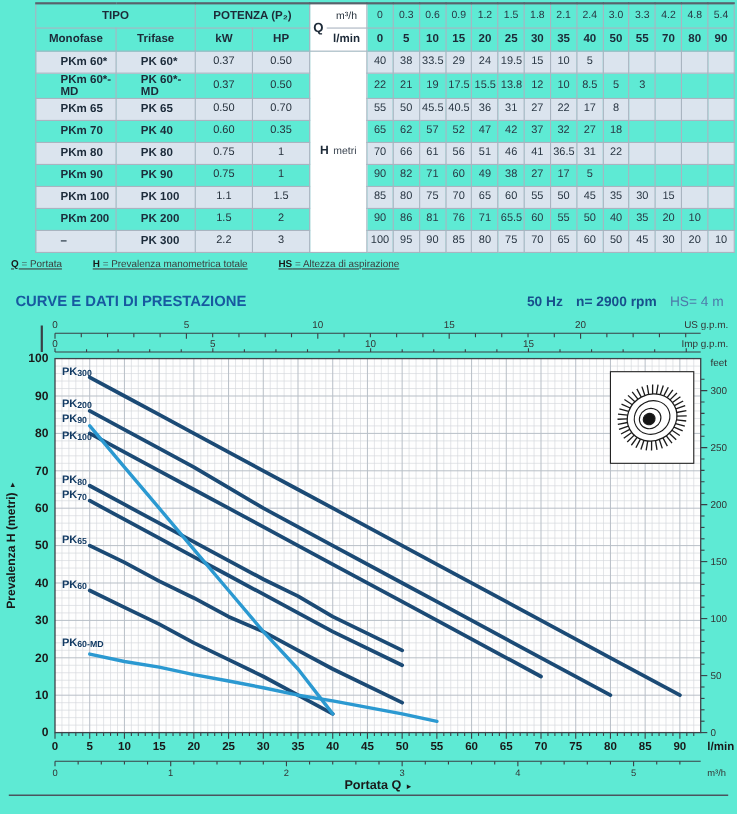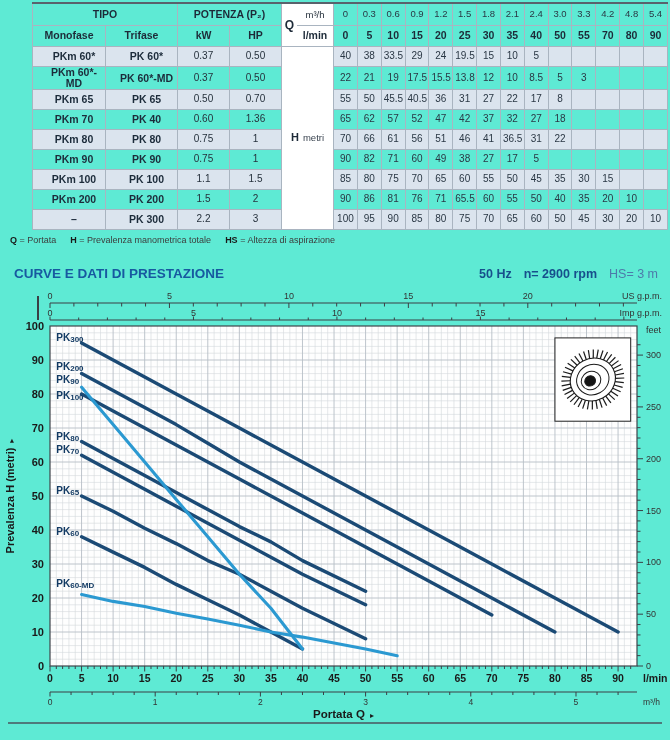--- a/index.html
+++ b/index.html
@@ -7,41 +7,41 @@
   .page { width: 670px; height: 740px; background: #5eead4; position: relative; overflow: hidden; }
 
   
   .ptable { border-collapse: collapse; table-layout: fixed; width: 636px; margin: 2px 0 0 32px;
             border-top: 2px solid #59626c; border-bottom: 1.5px solid #707a85; }
   .ptable th, .ptable td { border: 1px solid #a9b4c0; font-size: 10.5px; color: #26313c;
             text-align: center; vertical-align: middle; padding: 0 2px; height: 20px; line-height: 1.05; }
   .ptable thead th { font-weight: bold; color: #1d2a38; }
   .ptable tr.rowA th, .ptable tr.rowA td { height: 22px; }
   .ptable tr.rowB th, .ptable tr.rowB td { height: 21px; }
-  .ptable td.model { text-align: center; padding-left: 12px; font-weight: bold; color: #1c2b3a; }
+  .ptable td.model { text-align: left; padding-left: 22px; font-weight: bold; color: #1c2b3a; }
   .ptable td.num  { font-size: 10px; }
   .ptable td.val  { font-size: 10px; color: #2a3744; }
   .ptable td.qv   { font-size: 9.5px; color: #2a3744; }
   .ptable td.qvb  { font-size: 10.5px; font-weight: bold; color: #1d2a38; }
   .ptable tr.shaded td { background: #dbe4ee; }
   .ptable td.qcell { padding: 0; height: 43px; background: #fff; }
   .qgrid { display: grid; grid-template-columns: 15px 1fr; grid-template-rows: 22px 20px; height: 100%; align-items: center; }
   .qmark { grid-row: 1 / 3; grid-column: 1; font-weight: bold; font-size: 12px; color: #1d2a38; }
   .qm3   { grid-row: 1; grid-column: 2; font-size: 9.5px; border-bottom: 1px solid #a9b4c0; height: 100%;
            display: flex; align-items: center; justify-content: center; color: #26313c; }
   .qlm   { grid-row: 2; grid-column: 2; font-size: 10.5px; font-weight: bold; color: #1d2a38; }
   .ptable td.hcell { background: #fff !important; padding: 0; }
   .hwrap { display: flex; align-items: center; justify-content: center; gap: 4px; }
   .hwrap b { font-size: 11px; color: #1d2a38; }
   .hwrap span { font-size: 9.5px; color: #3a4450; }
 
   
   .legend { display: flex; justify-content: space-between; align-items: baseline; margin: 5px 8px 0 10px;
             font-size: 9px; color: #3c3c3c; }
-  .litems { display: flex; gap: 14px; }
+  .litems { display: flex; gap: 28px; text-decoration: underline; }
   .litems b { color: #191919; }
   .lnote { color: #3c3c3c; }
 
   
   .sect { display: flex; justify-content: space-between; align-items: baseline; margin: 21px 12px 0 14px; text-align: right; }
   .stitle { font-size: 13.5px; font-weight: bold; color: #1759a0; }
   .sright { display: flex; gap: 12px; align-items: baseline; }
   .sb { font-size: 12.5px; font-weight: bold; color: #174f8c; }
   .sn { font-size: 12.5px; color: #4d7aaa; }
 
@@ -172,21 +172,21 @@
           <td class="val">8</td>
           <td class="val"></td>
           <td class="val"></td>
           <td class="val"></td>
           <td class="val"></td>
         </tr>
         <tr>
           <td class="model">PKm 70</td>
           <td class="model">PK 40</td>
           <td class="num">0.60</td>
-          <td class="num">1.36</td>
+          <td class="num">0.35</td>
           <td class="val">65</td>
           <td class="val">62</td>
           <td class="val">57</td>
           <td class="val">52</td>
           <td class="val">47</td>
           <td class="val">42</td>
           <td class="val">37</td>
           <td class="val">32</td>
           <td class="val">27</td>
           <td class="val">18</td>
@@ -304,21 +304,21 @@
         <span><b>H</b> = Prevalenza manometrica totale</span>
         <span><b>HS</b> = Altezza di aspirazione</span>
       </div>
   </div>
 
   <div class="sect">
     <div class="stitle">CURVE E DATI DI PRESTAZIONE</div>
     <div class="sright">
       <span class="sb">50 Hz</span>
       <span class="sb">n= 2900 rpm</span>
-      <span class="sn">HS= 3 m</span>
+      <span class="sn">HS= 4 m</span>
     </div>
   </div>
 
   <svg class="chart" width="670" height="440" viewBox="0 0 670 440" xmlns="http://www.w3.org/2000/svg">
       <rect x="50" y="40" width="587" height="340" fill="#fefefe"></rect>
       <g stroke="#d4d8dc" stroke-width="0.6">
         <line x1="56.31182795698925" y1="40" x2="56.31182795698925" y2="380"></line>
         <line x1="62.623655913978496" y1="40" x2="62.623655913978496" y2="380"></line>
         <line x1="68.93548387096774" y1="40" x2="68.93548387096774" y2="380"></line>
         <line x1="75.24731182795699" y1="40" x2="75.24731182795699" y2="380"></line>

